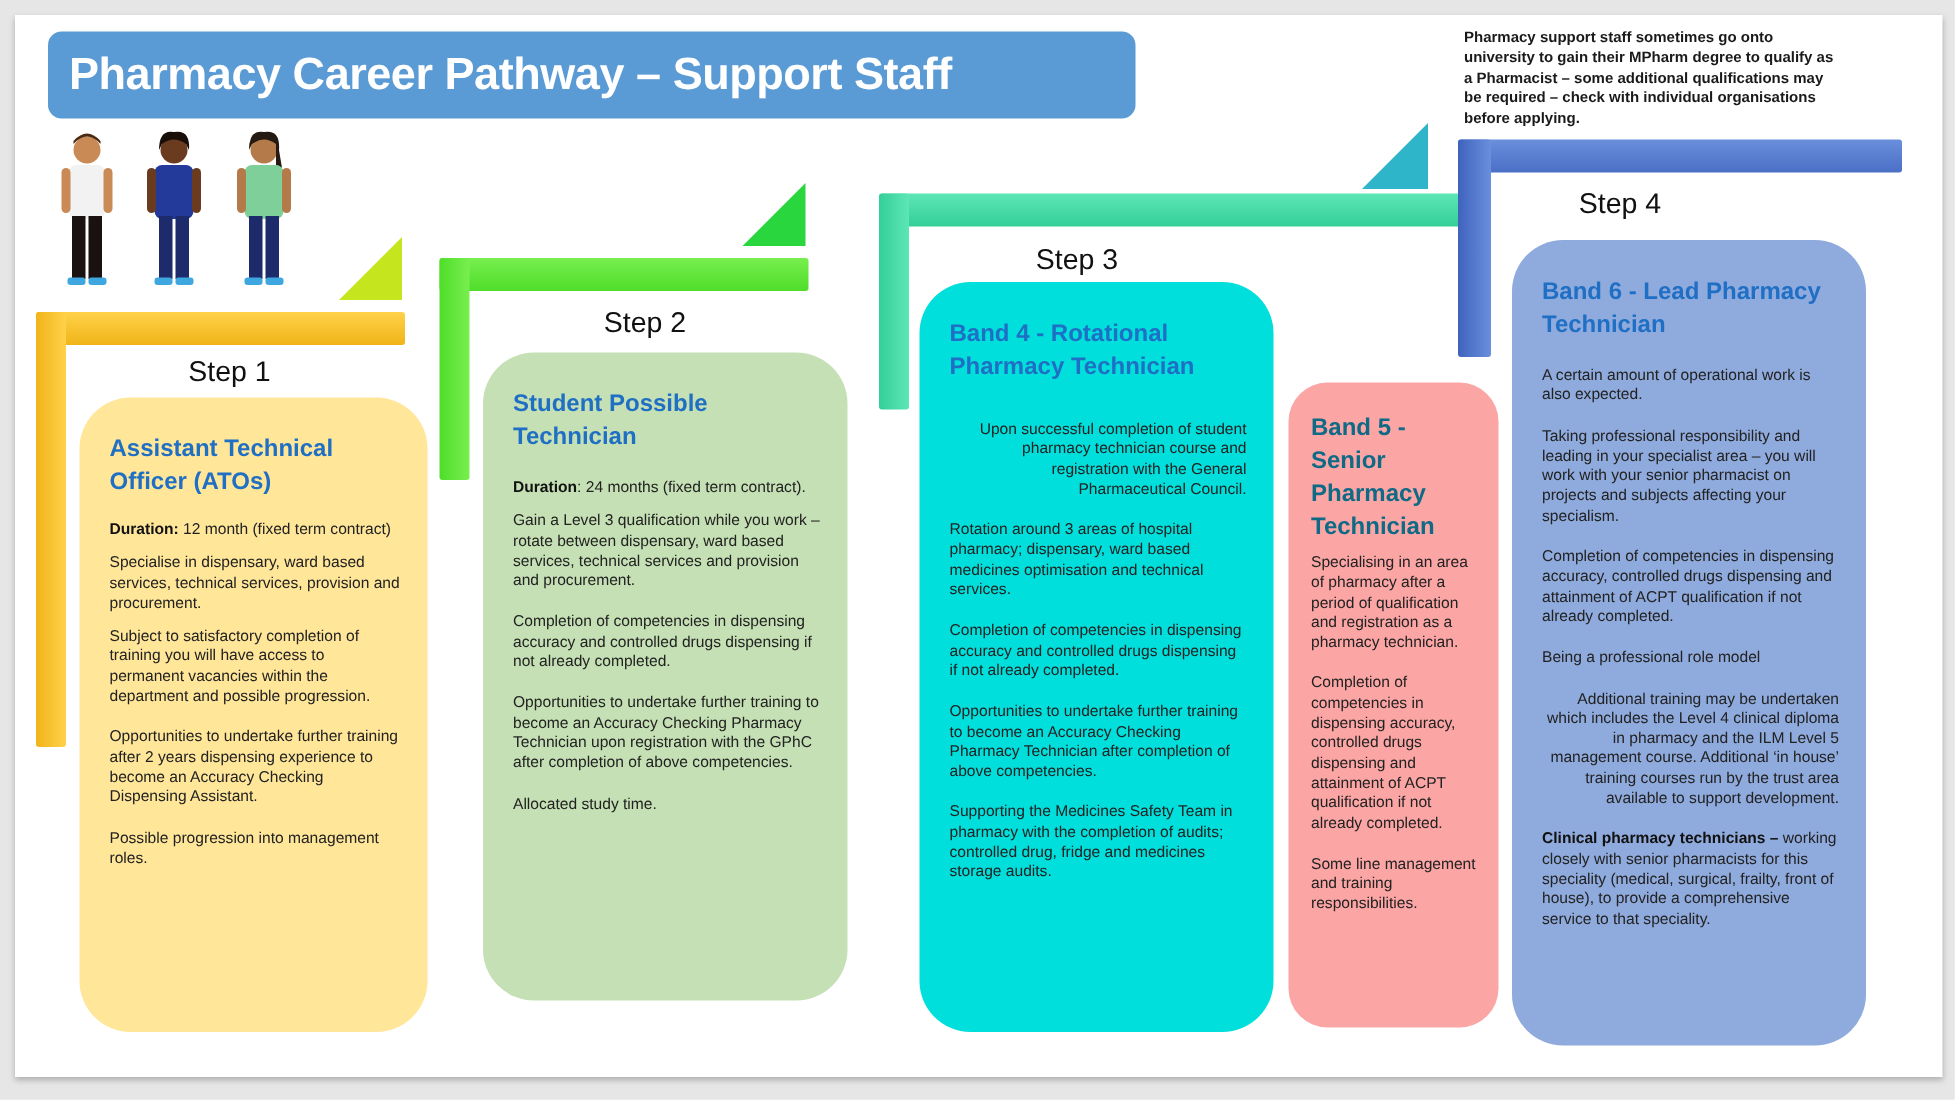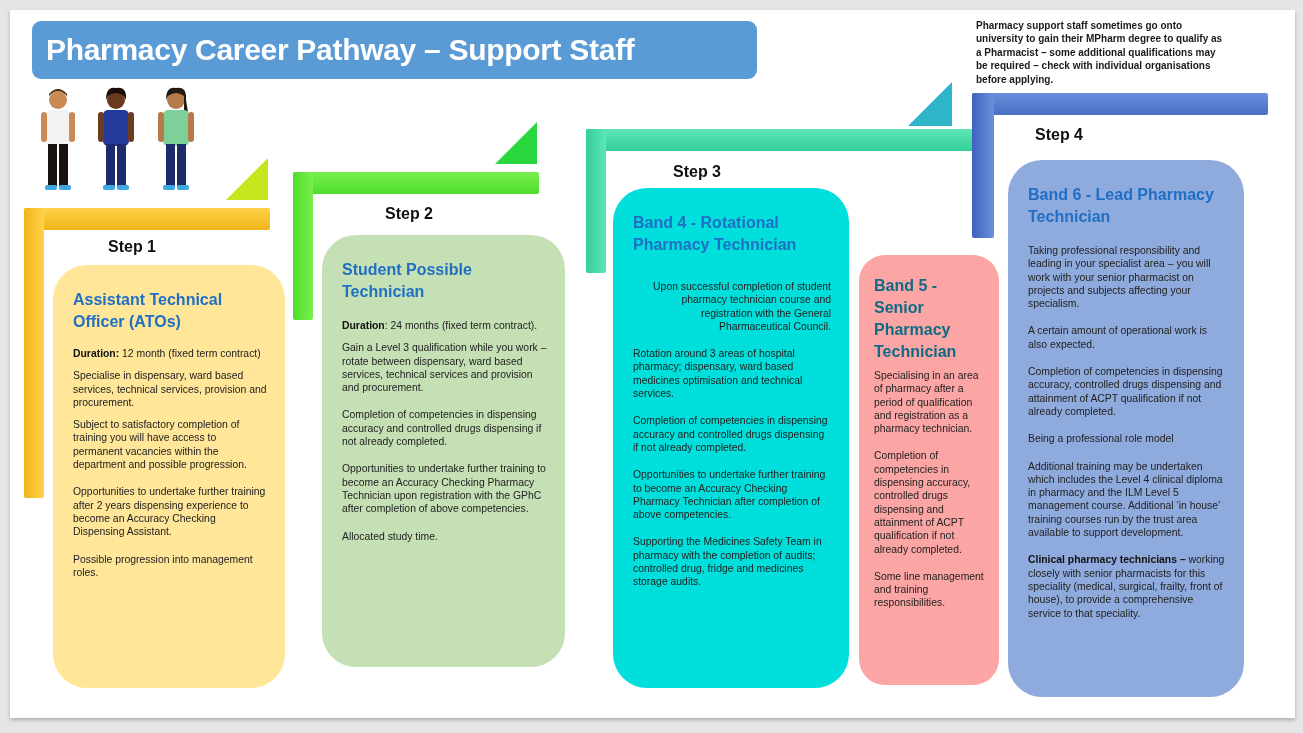--- a/index.html
+++ b/index.html
@@ -17,21 +17,21 @@
   }
   .note {
     position: absolute; left: 966px; top: 9px; width: 250px;
     font-size: 10px; font-weight: bold; line-height: 13.4px; color: #1a1a1a;
   }
   
   .bracket { position: absolute; }
   .bracket .h, .bracket .v { position: absolute; border-radius: 2px; }
   .bracket .tri { position: absolute; width: 0; height: 0; }
   .step-label {
-    position: absolute; font-size: 16px; font-weight: bold; color: #111; text-align: left;
+    position: absolute; font-size: 19px; font-weight: normal; color: #111; text-align: center;
   }
   .card {
     position: absolute; border-radius: 34px; padding: 24px 18px 0 20px; color: #222;
     font-size: 10.4px; line-height: 13.3px;
   }
   .card .card-title {
     color: #1f6fc4; font-size: 16px; font-weight: bold; line-height: 22px; margin-bottom: 14px;
   }
   .card p { margin-bottom: 9px; }
   .card b { font-weight: bold; color: #111; }
@@ -143,21 +143,21 @@
 
   <div class="card" style="left:849px; top:245px; width:140px; height:430px; background:#fca5a5; padding:20px 10px 0 15px; border-radius:26px;">
     <div class="card-title" style="color:#0f6a86; margin-bottom:6px;">Band 5 - Senior Pharmacy Technician</div>
     <p style="margin-bottom:14px;">Specialising in an area of pharmacy after a period of qualification and registration as a pharmacy technician.</p>
     <p style="margin-bottom:14px;">Completion of competencies in dispensing accuracy, controlled drugs dispensing and attainment of ACPT qualification if not already completed.</p>
     <p>Some line management and training responsibilities.</p>
   </div>
 
   <div class="card" style="left:998px; top:150px; width:236px; height:537px; background:#8faadc;">
     <div class="card-title" style="margin-bottom:16px;">Band 6 - Lead Pharmacy Technician</div>
+    <p style="margin-bottom:14px;">A certain amount of operational work is also expected.</p>
     <p style="margin-bottom:14px;">Taking professional responsibility and leading in your specialist area – you will work with your senior pharmacist on projects and subjects affecting your specialism.</p>
-    <p style="margin-bottom:14px;">A certain amount of operational work is also expected.</p>
     <p style="margin-bottom:14px;">Completion of competencies in dispensing accuracy, controlled drugs dispensing and attainment of ACPT qualification if not already completed.</p>
     <p style="margin-bottom:14px;">Being a professional role model</p>
-    <p style="margin-bottom:14px;">Additional training may be undertaken which includes the Level 4 clinical diploma in pharmacy and the ILM Level 5 management course. Additional ‘in house’ training courses run by the trust area available to support development.</p>
+    <p style="margin-bottom:14px;text-align:right;">Additional training may be undertaken which includes the Level 4 clinical diploma in pharmacy and the ILM Level 5 management course. Additional ‘in house’ training courses run by the trust area available to support development.</p>
     <p><b>Clinical pharmacy technicians –</b><span> working closely with senior pharmacists for this speciality (medical, surgical, frailty, front of house), to provide a comprehensive service to that speciality.</span></p>
   </div>
 
 </div>
 
 </body></html>

